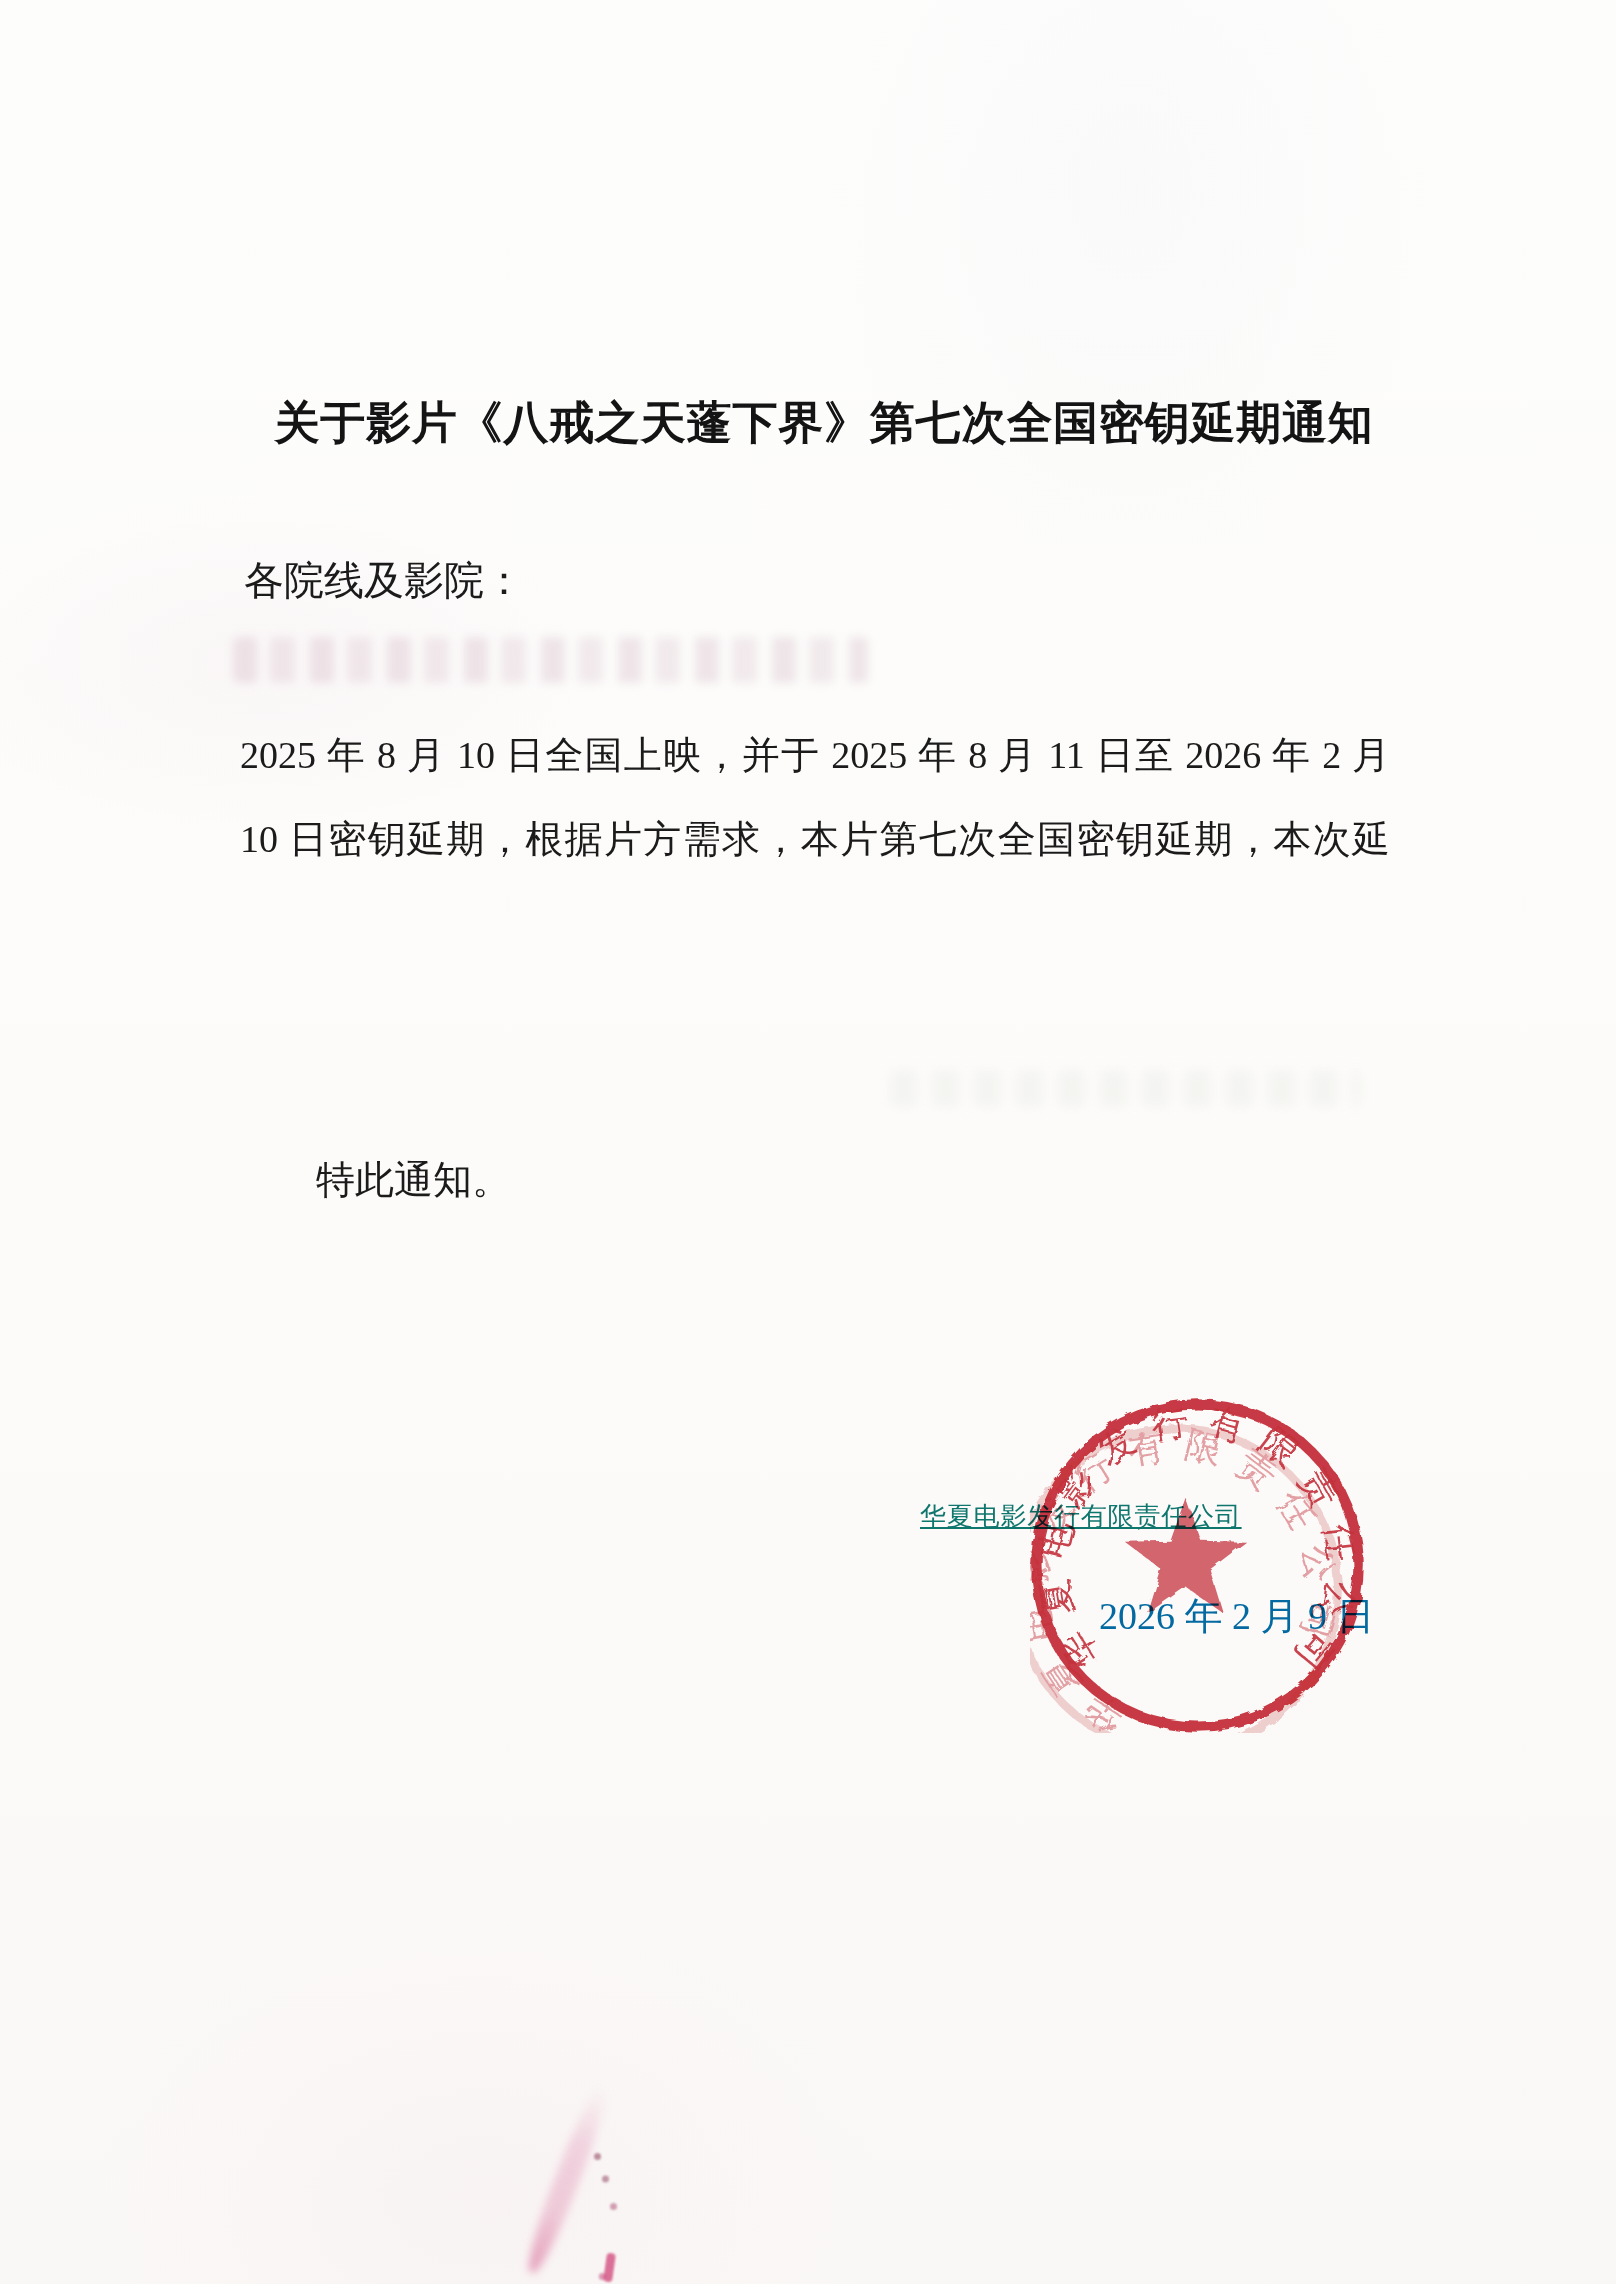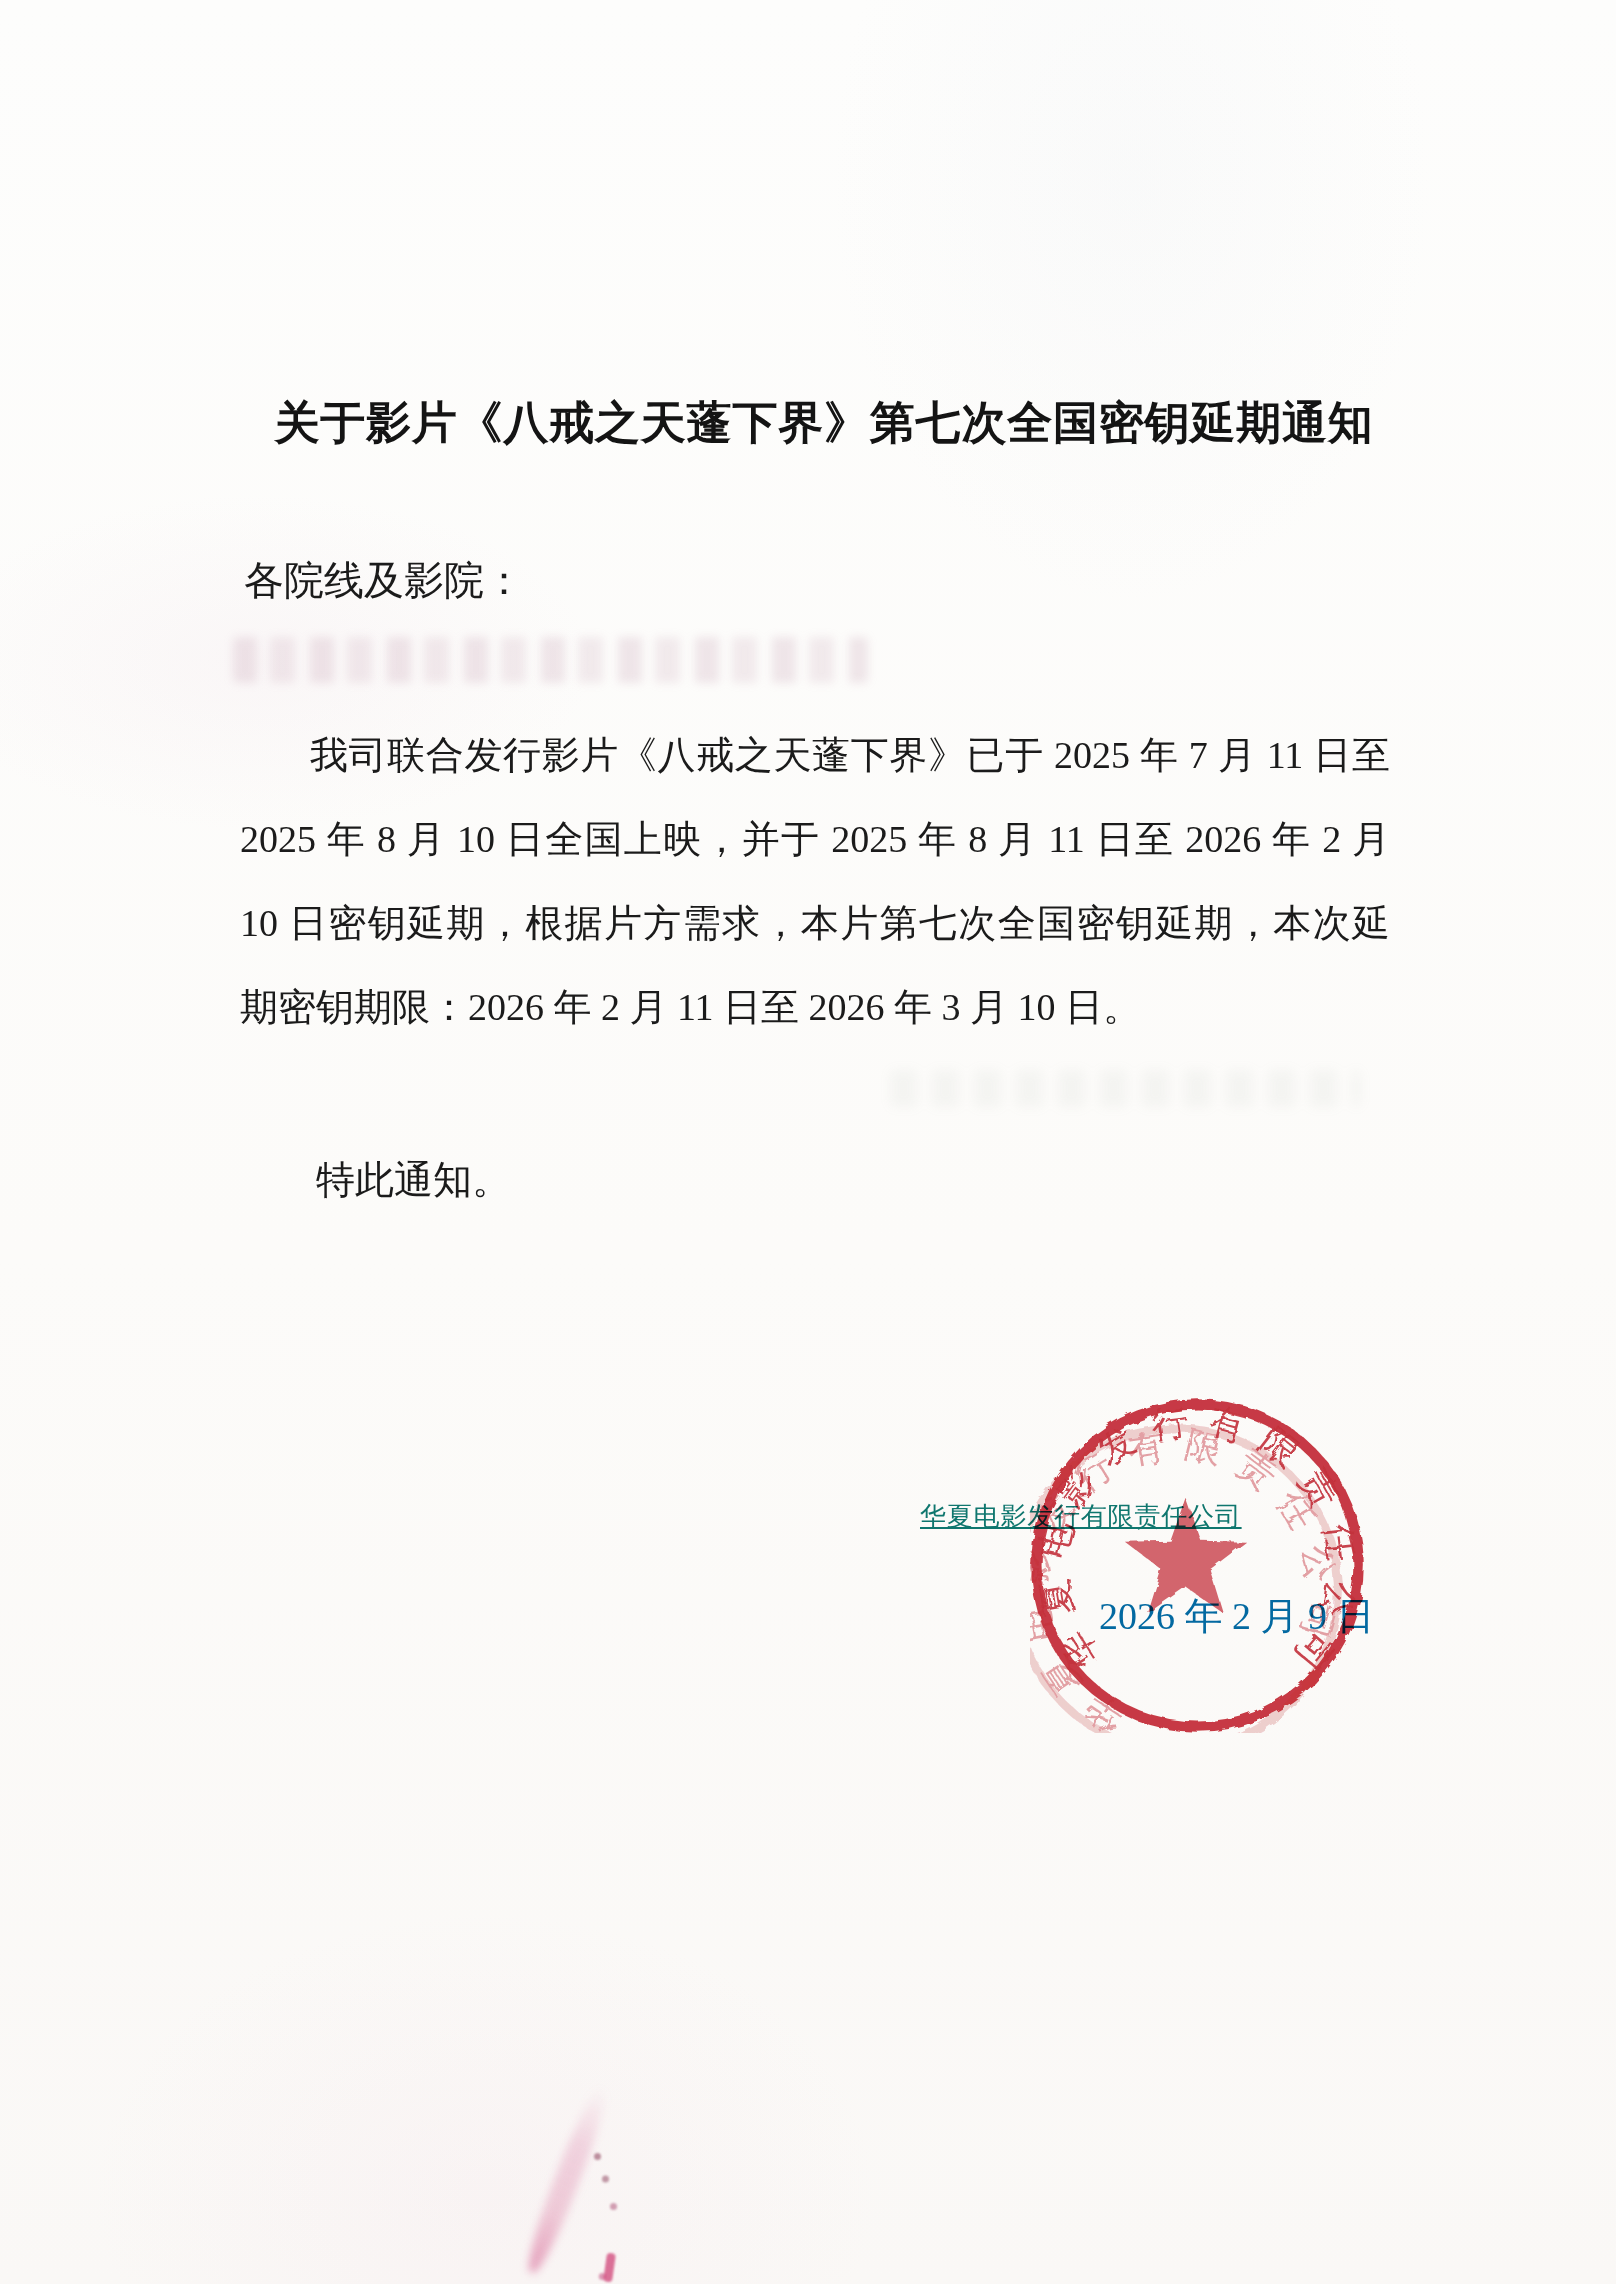--- a/index.html
+++ b/index.html
@@ -105,24 +105,22 @@
 
   <div class="paper-tint"></div>
 
   <h1 class="title">关于影片《八戒之天蓬下界》第七次全国密钥延期通知</h1>
 
   <div class="salutation">各院线及影院：</div>
 
   <div class="ghost ghost-1"></div>
 
   <div class="para">
-    <div class="pline just indent">我司联合发行影片《八戒之天蓬下界》已于 2025 年 7 月 11 日至</div>
     <div class="pline just">2025 年 8 月 10 日全国上映，并于 2025 年 8 月 11 日至 2026 年 2 月</div>
     <div class="pline just">10 日密钥延期，根据片方需求，本片第七次全国密钥延期，本次延</div>
-    <div class="pline">期密钥期限：2026 年 2 月 11 日至 2026 年 3 月 10 日。</div>
   </div>
 
   <div class="ghost ghost-2"></div>
 
   <div class="closing">特此通知。</div>
 
   <div class="company">华夏电影发行有限责任公司</div>
 
   <div class="sign-date">2026 年 2 月 9 日</div>
 

